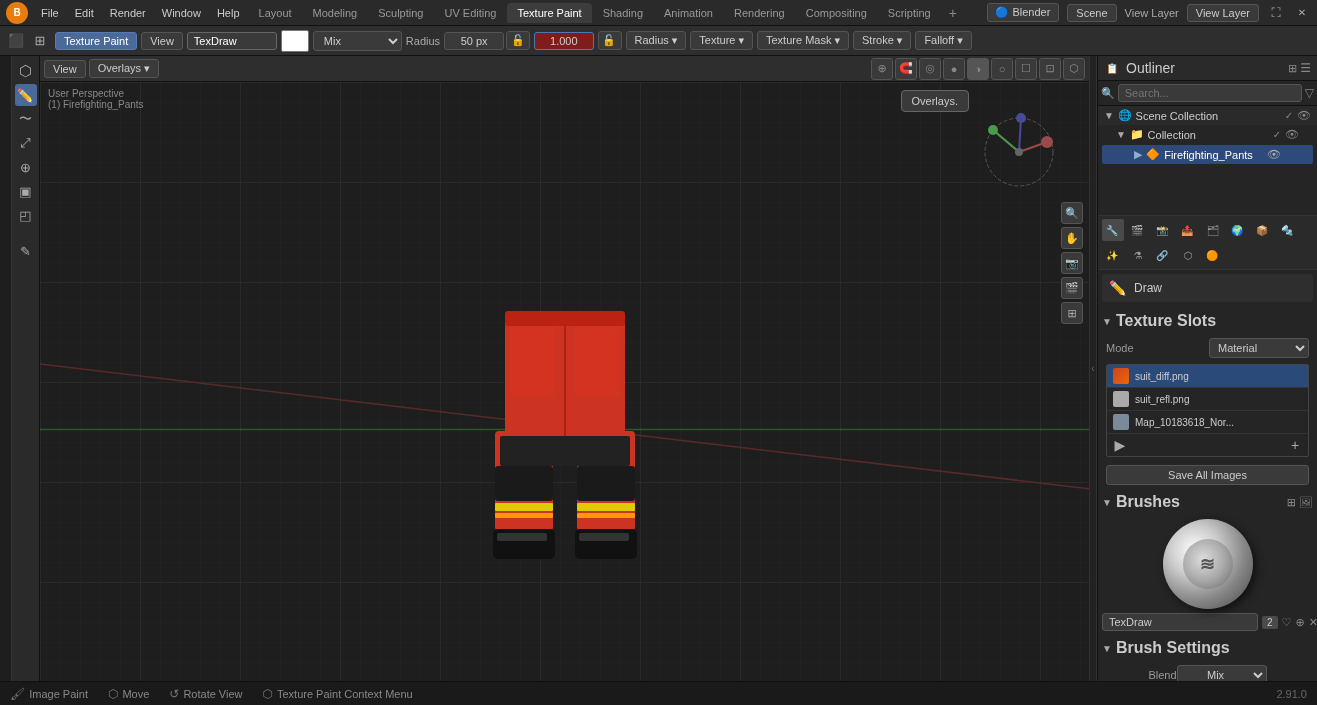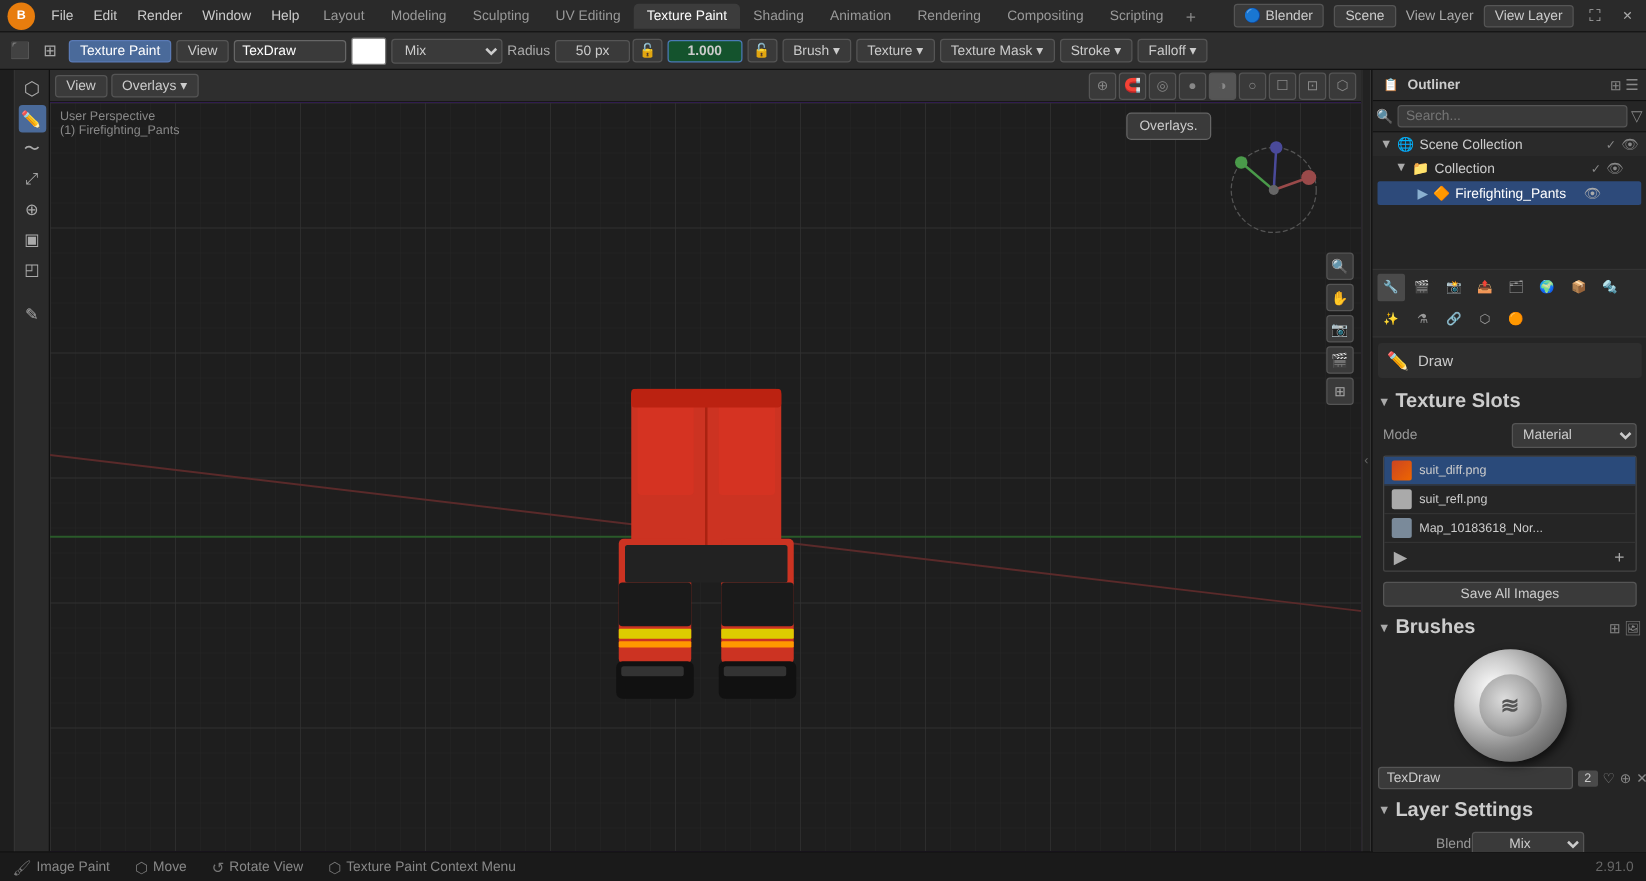--- a/index.html
+++ b/index.html
@@ -18,21 +18,21 @@
     .view-layer-label { color: #aaa; font-size: 11px; }
 
     
     #toolbar2 { display: flex; align-items: center; height: 30px; background: #2e2e2e; border-bottom: 1px solid #111; padding: 0 6px; gap: 4px; }
     .toolbar-btn { background: #3a3a3a; border: 1px solid #555; padding: 2px 8px; color: #ccc; border-radius: 3px; font-size: 11px; cursor: pointer; }
     .brush-name-input { background: #454545; border: 1px solid #666; color: #fff; padding: 2px 6px; width: 90px; border-radius: 3px; font-size: 11px; }
     .color-swatch { width: 28px; height: 22px; background: #ffffff; border: 1px solid #777; border-radius: 2px; cursor: pointer; }
     .mix-select { background: #3a3a3a; border: 1px solid #555; color: #ccc; padding: 2px 20px 2px 6px; border-radius: 3px; font-size: 11px; }
     .param-label { color: #aaa; font-size: 11px; }
     .param-input { background: #3a3a3a; border: 1px solid #555; color: #ccc; padding: 2px 5px; width: 60px; border-radius: 3px; font-size: 11px; text-align: center; }
-    .param-input.strength { background: #14532d; border-color: #4a7ab5; font-weight: bold; }
+    .param-input.strength { background: #7f1d1d; border-color: #4a7ab5; }
     .brush-btn { background: #3a3a3a; border: 1px solid #555; padding: 2px 8px; color: #ccc; border-radius: 3px; font-size: 11px; }
 
     
     #main { display: flex; height: calc(705px - 56px - 24px); }
 
     
     #left-tools { width: 28px; background: #2a2a2a; border-right: 1px solid #111; display: flex; flex-direction: column; align-items: center; padding: 4px 0; gap: 2px; }
     .tool-icon { width: 22px; height: 22px; display: flex; align-items: center; justify-content: center; color: #aaa; cursor: pointer; border-radius: 3px; font-size: 13px; }
     .tool-icon.active { background: #4a6a9a; }
 
@@ -173,21 +173,21 @@
     <option>Add</option>
     <option>Subtract</option>
   </select>
   <span class="param-label">Radius</span>
   <div style="display:flex; align-items:center; gap:2px;">
     <div class="param-input">50 px</div>
     <div class="toolbar-btn" style="padding:2px 4px;">🔓</div>
   </div>
   <div class="param-input strength">1.000</div>
   <div class="toolbar-btn" style="padding:2px 4px;">🔓</div>
-  <div class="brush-btn">Brush ▾</div>
+  <div class="brush-btn">Radius ▾</div>
   <div class="brush-btn">Texture ▾</div>
   <div class="brush-btn">Texture Mask ▾</div>
   <div class="brush-btn">Stroke ▾</div>
   <div class="brush-btn">Falloff ▾</div>
 </div>
 
 <div id="main">
 
   <div id="far-left-strip">
     <div style="width:12px; height:100%; background:#1e1e1e; border-right:1px solid #333;"></div>
@@ -316,21 +316,21 @@
 
   <div style="width:8px; background:#222; border-left:1px solid #333; border-right:1px solid #333; display:flex; align-items:center; justify-content:center; cursor:pointer; color:#666; font-size:10px;">‹</div>
 
   <div id="right-panels">
 
     <div class="right-panel-top" style="height: 160px; overflow: hidden; background: #252525;">
 
       <div style="display:flex; align-items:center; justify-content:space-between; padding: 3px 6px; background:#2a2a2a; border-bottom:1px solid #111;">
         <div style="display:flex; align-items:center; gap:4px;">
           <div class="ph-icon">📋</div>
-          <span style="color:#ccc; font-size:11px; font-weight:bold;">Outliner</span>
+          <span style="color:#ccc; font-size:14px; font-weight:normal;">Outliner</span>
         </div>
         <div style="display:flex; gap:3px; align-items:center;">
           <div style="color:#888; cursor:pointer; font-size:11px;">⊞</div>
           <div style="color:#888; cursor:pointer; font-size:12px;">☰</div>
         </div>
       </div>
 
       <div class="outliner-search">
         <span style="color:#888; margin-right:3px; font-size:11px;">🔍</span>
         <input class="outliner-search-input" type="text" placeholder="Search..." style="">
@@ -446,21 +446,21 @@
           <div class="brush-count">2</div>
           <div class="brush-action-icon">♡</div>
           <div class="brush-action-icon">⊕</div>
           <div class="brush-action-icon">✕</div>
         </div>
       </div>
 
       <div style="margin-top:4px;">
         <div class="section-header">
           <span class="section-arrow">▼</span>
-          <span class="section-title">Layer Settings</span>
+          <span class="section-title">Brush Settings</span>
         </div>
         <div class="section-content">
           <div class="brush-settings-row">
             <span class="bs-label">Blend</span>
             <div class="bs-value">
               <select class="bs-input" style="width:90px;">
                 <option>Mix</option>
                 <option>Add</option>
               </select>
             </div>

